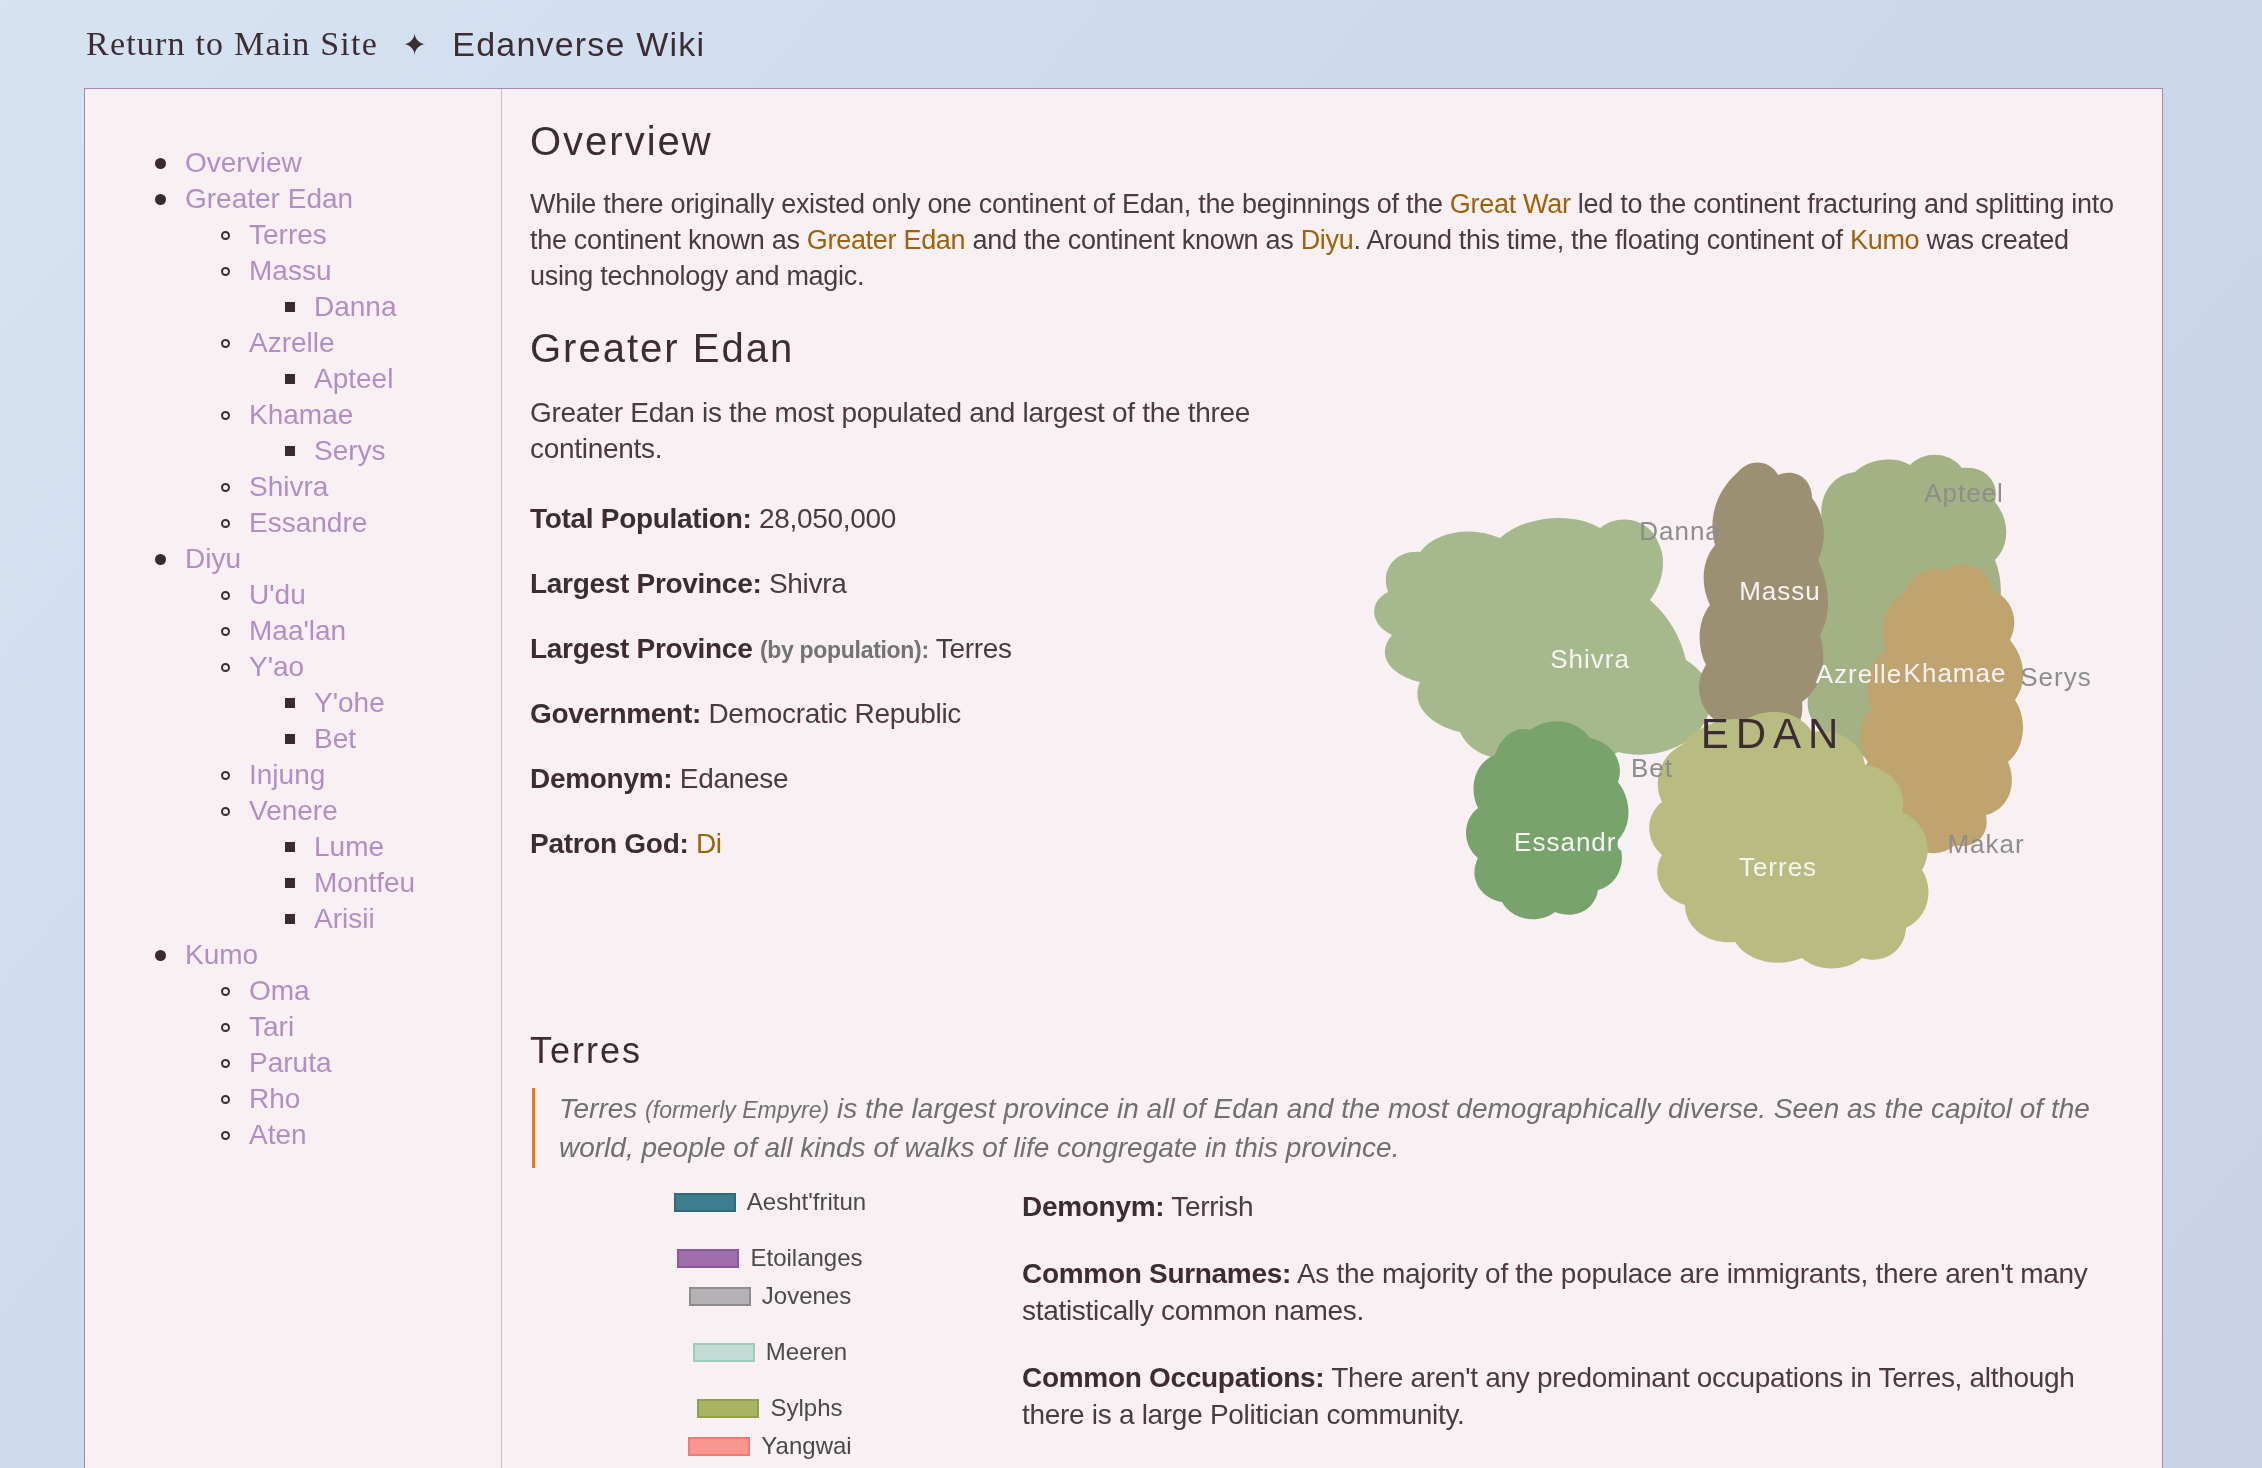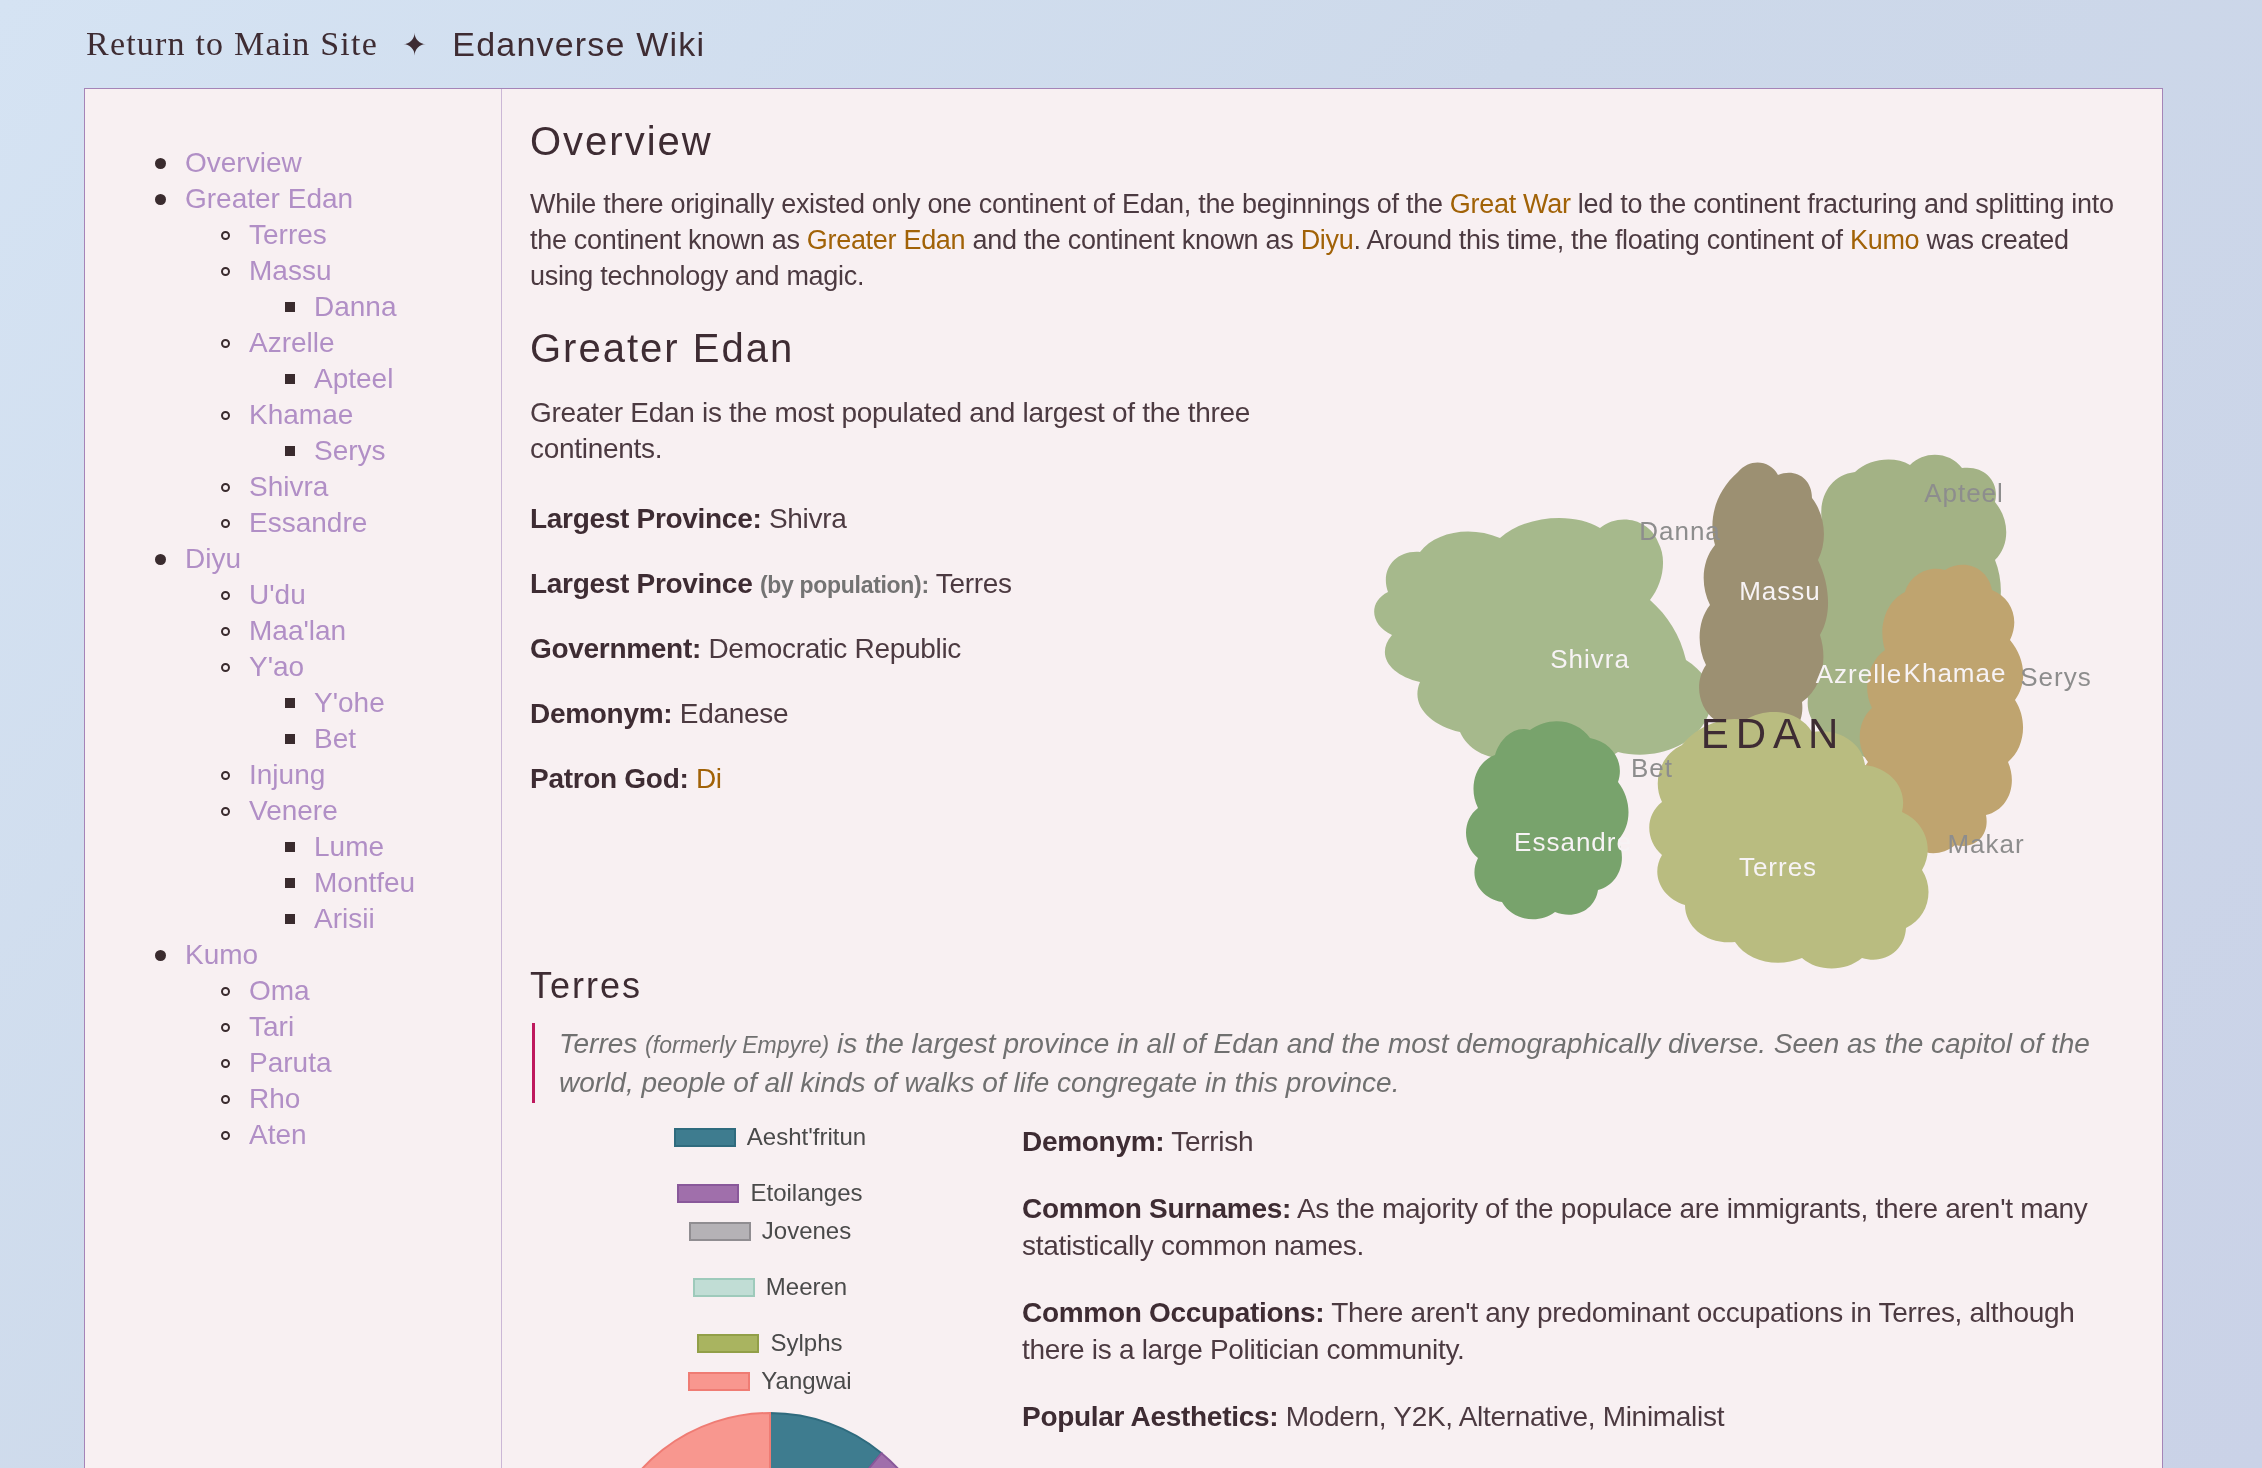--- a/index.html
+++ b/index.html
@@ -55,21 +55,21 @@
   
   .map { position: absolute; left: 848px; top: 331px; width: 760px; height: 560px; }
   .map text { font-size: 26px; letter-spacing: 1px; }
   .map .white-lbl { fill: #f7f3f5; }
   .map .gray-lbl  { fill: #8d8d8d; }
   .map .edan-lbl  { fill: #3e2c33; font-size: 42px; letter-spacing: 7px; }
   
   .terres-heading { margin-top: 170px; }
   blockquote {
     margin: 16px 0 0 2px; padding: 2px 0 2px 24px;
-    border-left: 3px solid #be185d; font-style: italic; color: #707070;
+    border-left: 3px solid #f97316; font-style: italic; color: #707070;
     font-size: 28px; line-height: 37px; width: 1580px;
   }
   blockquote .small { font-size: 23px; }
   .terres-flex { display: flex; margin-top: 20px; gap: 12px; }
   .chart-col { width: 480px; flex: none; }
   .legend-row { display: flex; justify-content: center; gap: 28px; margin-bottom: 10px; align-items: center; flex-direction: column; }
   .legend-item { display: flex; align-items: center; font-size: 24px; color: #4a4a4a; }
   .sw { width: 62px; height: 19px; border: 2px solid; margin-right: 11px; flex: none; }
   .donut-wrap { width: 356px; margin: 15px auto 0; }
   .facts-col { flex: 1; }
@@ -208,20 +208,21 @@
   <main class="main">
 
     <h2 class="sec">Overview</h2>
     <p class="intro"><span>While there originally existed only one continent of Edan, the beginnings of the </span><span class="link">Great War</span><span> led to the continent fracturing and splitting into the continent known as </span><span class="link">Greater Edan</span><span> and the continent known as </span><span class="link">Diyu</span><span>. Around this time, the floating continent of </span><span class="link">Kumo</span><span> was created using technology and magic.</span></p>
 
     <h2 class="sec ge-heading">Greater Edan</h2>
     <p class="ge-desc">Greater Edan is the most populated and largest of the three continents.</p>
 
     <div class="stats">
 
+    <p class="stat"><b>Total Population:</b>  <span>28,050,000</span></p>
         <p class="stat"><b>Largest Province:</b>  <span>Shivra</span></p>
         <p class="stat"><b>Largest Province</b> <span class="small">(by population):</span> <span>Terres</span></p>
         <p class="stat"><b>Government:</b>  <span>Democratic Republic</span></p>
         <p class="stat"><b>Demonym:</b>  <span>Edanese</span></p>
         <p class="stat"><b>Patron God:</b>  <span class="link">Di</span></p>
       </div>
 
     <svg class="map" viewBox="0 0 760 560" aria-hidden="true">
       <path d="M150,118 C175,95 225,92 250,108 C270,92 300,100 308,122 C318,140 312,165 300,180 C318,196 330,215 336,240 C360,255 368,278 356,300 C340,330 300,340 268,332 C240,352 200,352 180,335 C150,345 120,335 110,312 C80,305 60,285 70,262 C40,255 25,235 42,215 C20,205 18,182 38,172 C30,150 45,130 70,132 C85,112 120,105 150,118 Z" fill="#a6b98c"></path>
       <path d="M560,45 C575,30 600,32 612,48 C635,45 650,62 645,82 C660,100 660,125 645,140 C655,165 652,195 638,212 C645,240 640,270 622,288 C628,310 615,330 595,332 C585,345 565,348 550,338 C528,345 505,338 495,320 C472,318 455,300 458,278 C442,265 438,240 450,222 C438,205 440,178 455,165 C448,142 455,115 472,102 C468,78 480,55 505,52 C520,38 545,36 560,45 Z" fill="#a3b285"></path>

